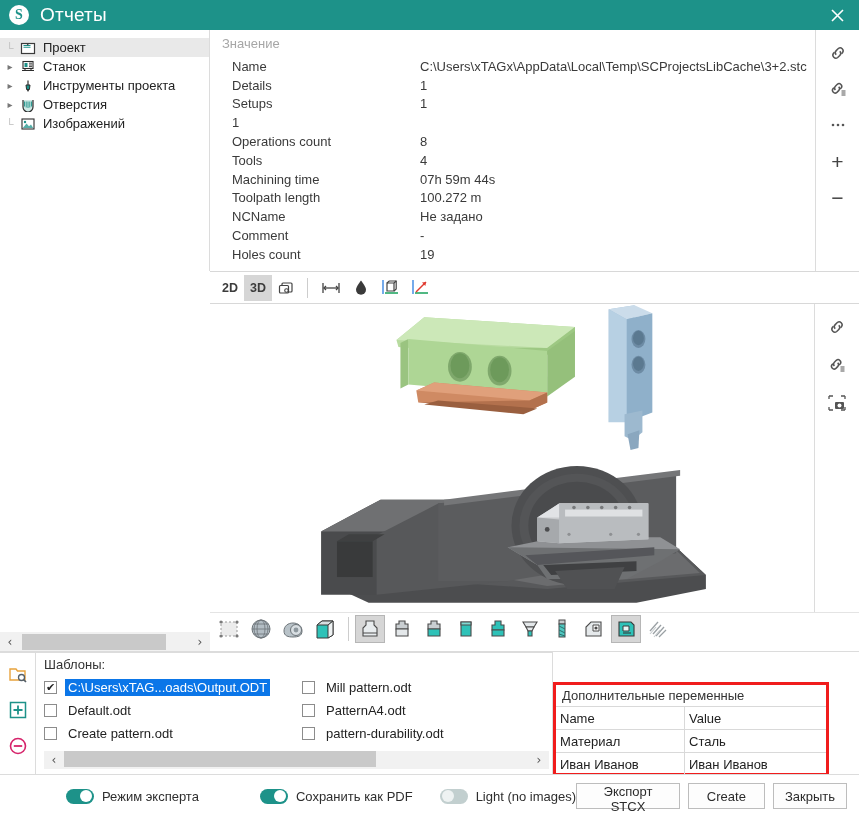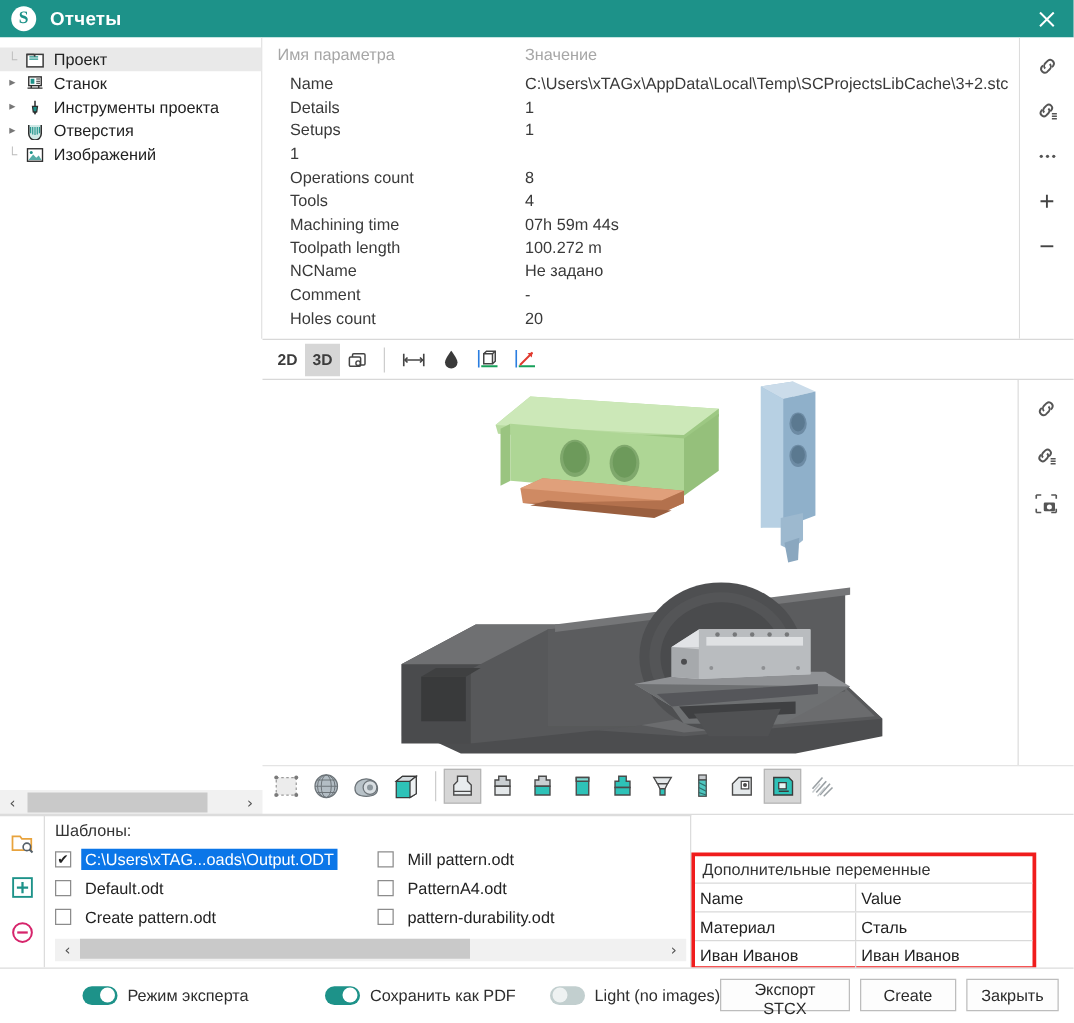--- a/index.html
+++ b/index.html
@@ -31,23 +31,22 @@
     width: 20px; height: 20px; border-radius: 50%;
     background: #ffffff;
     color: #1d9289;
     font-weight: bold;
     font-size: 14px;
     display: flex; align-items: center; justify-content: center;
     font-family: "Liberation Serif", serif;
   }
   #titlebar .title-text {
     margin-left: 8px;
-    font-size: 15px;
+    font-size: 19px;
     letter-spacing: .2px;
-    font-weight: bold;
   }
   #titlebar .spacer { flex: 1; }
   #close-btn {
     width: 44px; height: 30px;
     display:flex; align-items:center; justify-content:center;
     color:#fff; font-size:17px; cursor: pointer;
     font-family: "DejaVu Sans", sans-serif;
   }
 
   
@@ -388,21 +387,20 @@
             <circle cx="5" cy="5" r="1.2" fill="#1d9289"></circle>
             <path d="M2.8 11 L6.5 6.5 L9 9.2 L11 7.4 L13.2 11z" fill="#1d9289" opacity="0.75"></path>
           </svg>
       </span>
       <span class="tree-label">Изображений</span>
     </div>
   </div>
 
   <div id="param-panel">
     <div id="param-header">
-      <div class="c1">Имя параметра</div>
       <div class="c2">Значение</div>
     </div>
     <div id="param-rows">
       <div class="param-row">
           <div class="pname">Name</div>
           <div class="pval">C:\Users\xTAGx\AppData\Local\Temp\SCProjectsLibCache\3+2.stc</div>
         </div>
       <div class="param-row">
           <div class="pname">Details</div>
           <div class="pval">1</div>
@@ -433,21 +431,21 @@
       <div class="param-row">
           <div class="pname">NCName</div>
           <div class="pval">Не задано</div>
         </div>
       <div class="param-row">
           <div class="pname">Comment</div>
           <div class="pval">-</div>
         </div>
       <div class="param-row">
           <div class="pname">Holes count</div>
-          <div class="pval">20</div>
+          <div class="pval">19</div>
         </div>
     </div>
   </div>
 
   <div id="param-right-tools">
     <div class="tool-ico">
       <svg width="18" height="18" viewBox="0 0 18 18">
           <path d="M7.2 10.8a3 3 0 0 1 0-4.2l2.1-2.1a3 3 0 0 1 4.2 4.2l-1 1" fill="none" stroke="#555" stroke-width="1.5"></path>
           <path d="M10.8 7.2a3 3 0 0 1 0 4.2l-2.1 2.1a3 3 0 0 1-4.2-4.2l1-1" fill="none" stroke="#555" stroke-width="1.5"></path>
         </svg>

